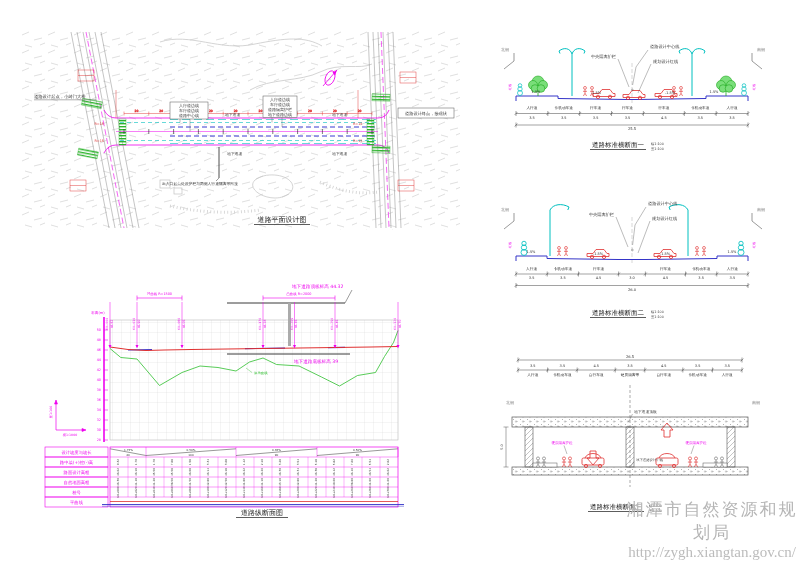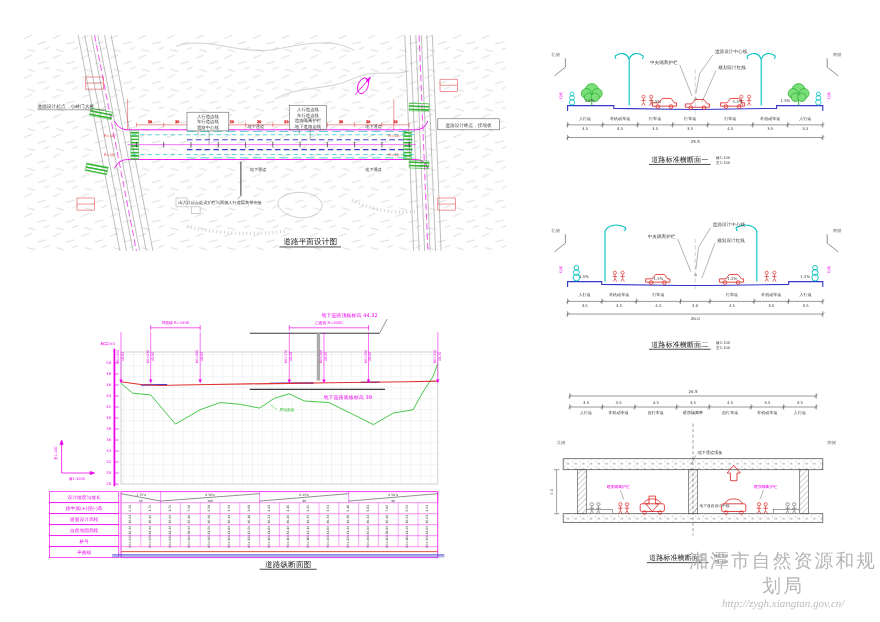--- a/index.html
+++ b/index.html
@@ -3,21 +3,21 @@
 <meta charset="utf-8">
 <style>
   html,body{margin:0;padding:0;background:#ffffff;}
   body{width:800px;height:565px;position:relative;overflow:hidden;
        font-family:"DejaVu Sans",sans-serif;}
   .abs{position:absolute;}
   svg{overflow:visible;}
   svg text{font-family:"DejaVu Sans",sans-serif;}
   #watermark{left:626px;top:498px;width:172px;text-align:center;z-index:9;}
   .wm1{display:block;font-size:17px;font-weight:normal;letter-spacing:2px;color:#b5b5b5;}
-  .wm2{display:block;font-size:10px;font-style:italic;color:#bcbcbc;
+  .wm2{display:block;font-size:15px;color:#bcbcbc;
        font-family:"Liberation Serif",serif;}
 </style>
 </head>
 <body>
 
 <svg id="plan-svg" class="abs" style="left:20px;top:30px" width="440" height="200" viewBox="0 0 440 200">
   <defs>
     <pattern id="hatch" width="26" height="18" patternUnits="userSpaceOnUse">
       <path d="M2,5 L9,2 M14,10 L22,8 M5,15 L12,17 M20,15 L25,13" stroke="#c9c9c9" stroke-width="0.6" fill="none"></path>
     </pattern>

